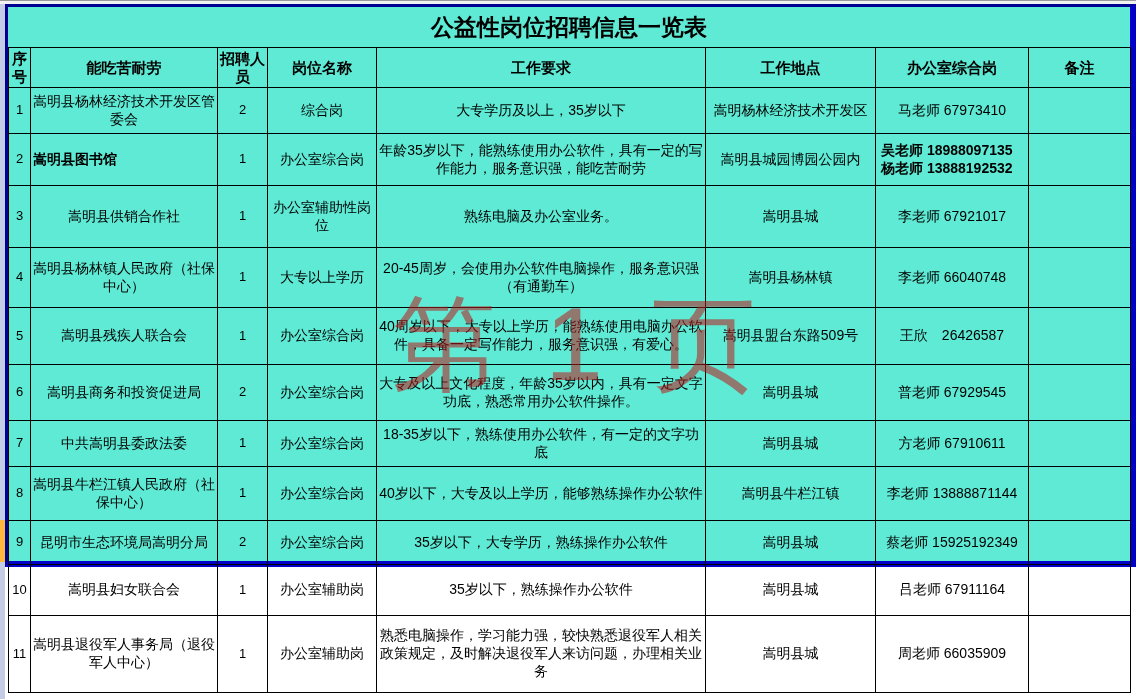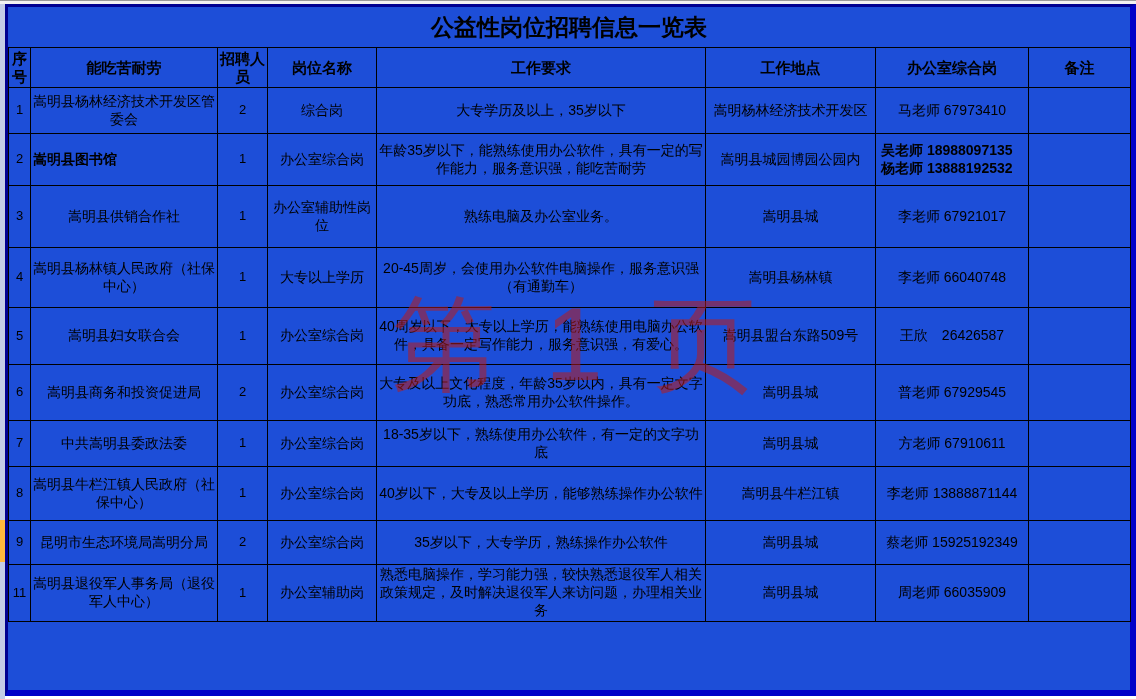--- a/index.html
+++ b/index.html
@@ -11,22 +11,22 @@
   
   .top-strip { position: absolute; left: 0; top: 0; width: 1136px; height: 4px;
                background: #f2f2f2; border-top: 1px solid #9a9a9a; }
   
   .left-strip { position: absolute; left: 0; top: 4px; width: 5px; height: 695px;
                 background: #c4cce6; }
   
   .row-marker { position: absolute; left: 0; top: 520px; width: 5px; height: 42px;
                 background: #ffb83d; }
 
-  .sheet { position: absolute; left: 5px; top: 4px; width: 1131px; height: 692px;
-           background: #1d4ed8;
+  .sheet { position: absolute; left: 5px; top: 4px; width: 1131px; height: 563px;
+           background: #5eead4;
            border-top: 3px solid #000090;
            border-left: 3px solid #000090;
            border-right: 6px solid #0000c8;
            border-bottom: 6px solid #0000c8; }
 
   .title { height: 40px; line-height: 40px; text-align: center;
            font-size: 23px; font-weight: bold; color: #000; }
 
   table { width: 100%; border-collapse: collapse; table-layout: fixed; }
   col.w-seq { width: 22px; }   col.w-emp { width: 187px; }
@@ -140,21 +140,21 @@
     <td class="c-cnt">1</td>
     <td class="c-pos">大专以上学历</td>
     <td class="c-req">20-45周岁，会使用办公软件电脑操作，服务意识强（有通勤车）</td>
     <td class="c-loc">嵩明县杨林镇</td>
     <td class="c-con">李老师 66040748</td>
     <td class="c-note"></td>
   </tr>
 
   <tr>
     <td class="c-seq">5</td>
-    <td class="c-emp">嵩明县妇女联合会</td>
+    <td class="c-emp">嵩明县残疾人联合会</td>
     <td class="c-cnt">1</td>
     <td class="c-pos">办公室综合岗</td>
     <td class="c-req">40周岁以下，大专以上学历，能熟练使用电脑办公软件，具备一定写作能力，服务意识强，有爱心。</td>
     <td class="c-loc">嵩明县盟台东路509号</td>
     <td class="c-con">王欣　26426587</td>
     <td class="c-note"></td>
   </tr>
 
   <tr>
     <td class="c-seq">6</td>
@@ -193,20 +193,30 @@
     <td class="c-seq">9</td>
     <td class="c-emp">昆明市生态环境局嵩明分局</td>
     <td class="c-cnt">2</td>
     <td class="c-pos">办公室综合岗</td>
     <td class="c-req">35岁以下，大专学历，熟练操作办公软件</td>
     <td class="c-loc">嵩明县城</td>
     <td class="c-con">蔡老师 15925192349</td>
     <td class="c-note"></td>
   </tr>
 
+  <tr>
+    <td class="c-seq">10</td>
+    <td class="c-emp">嵩明县妇女联合会</td>
+    <td class="c-cnt">1</td>
+    <td class="c-pos">办公室辅助岗</td>
+    <td class="c-req">35岁以下，熟练操作办公软件</td>
+    <td class="c-loc">嵩明县城</td>
+    <td class="c-con">吕老师 67911164</td>
+    <td class="c-note"></td>
+  </tr>
 
   <tr>
     <td class="c-seq">11</td>
     <td class="c-emp">嵩明县退役军人事务局（退役军人中心）</td>
     <td class="c-cnt">1</td>
     <td class="c-pos">办公室辅助岗</td>
     <td class="c-req">熟悉电脑操作，学习能力强，较快熟悉退役军人相关政策规定，及时解决退役军人来访问题，办理相关业务</td>
     <td class="c-loc">嵩明县城</td>
     <td class="c-con">周老师 66035909</td>
     <td class="c-note"></td>

